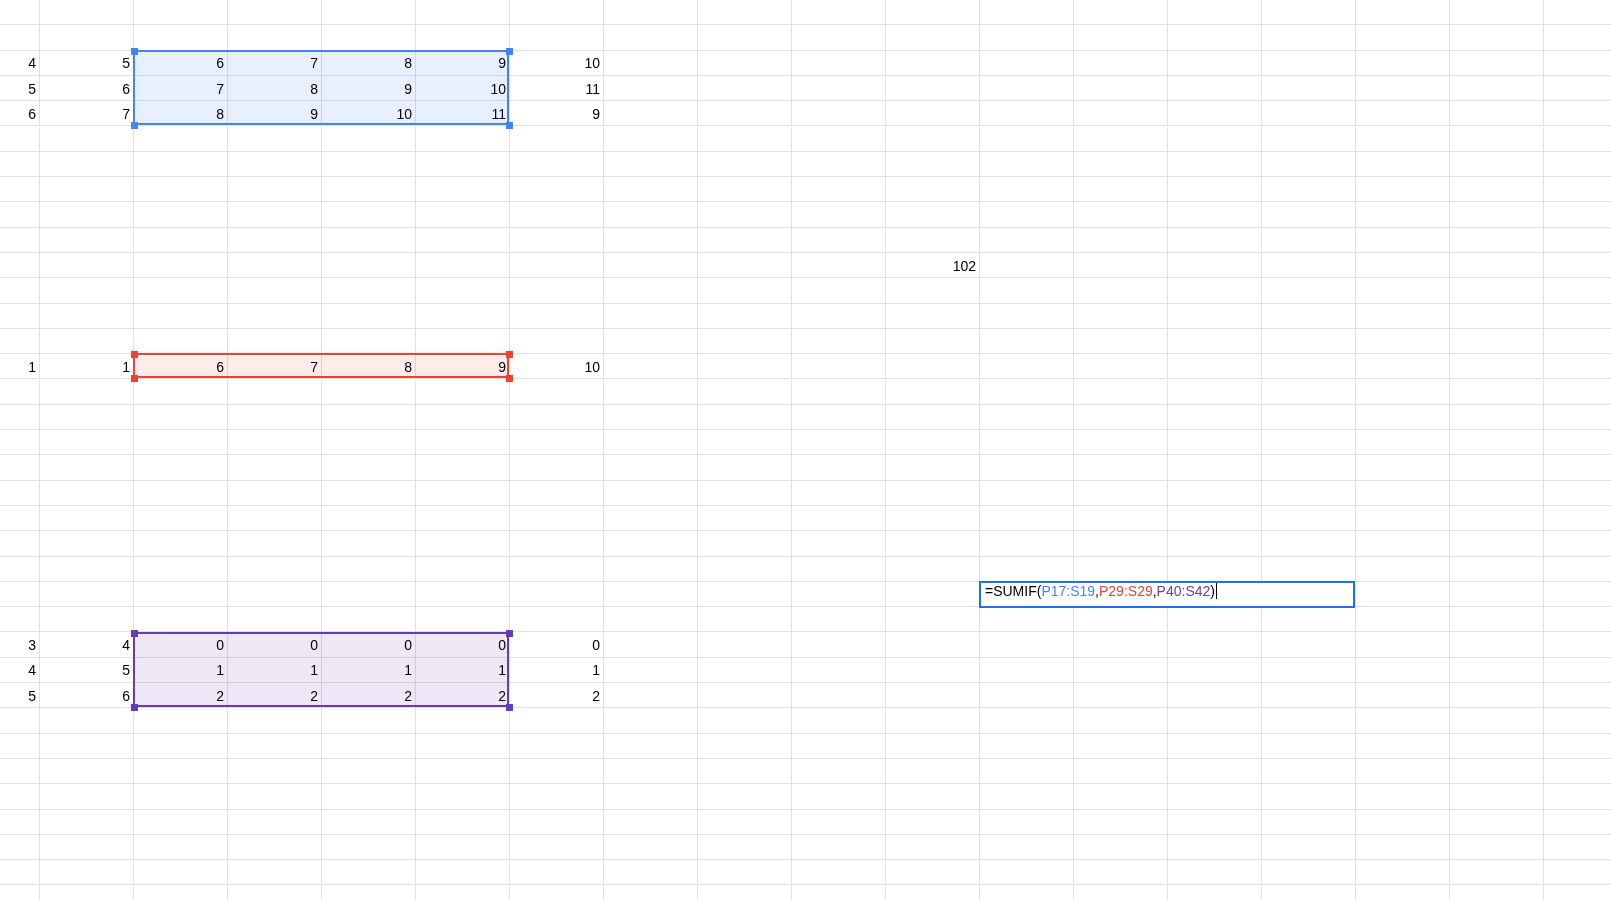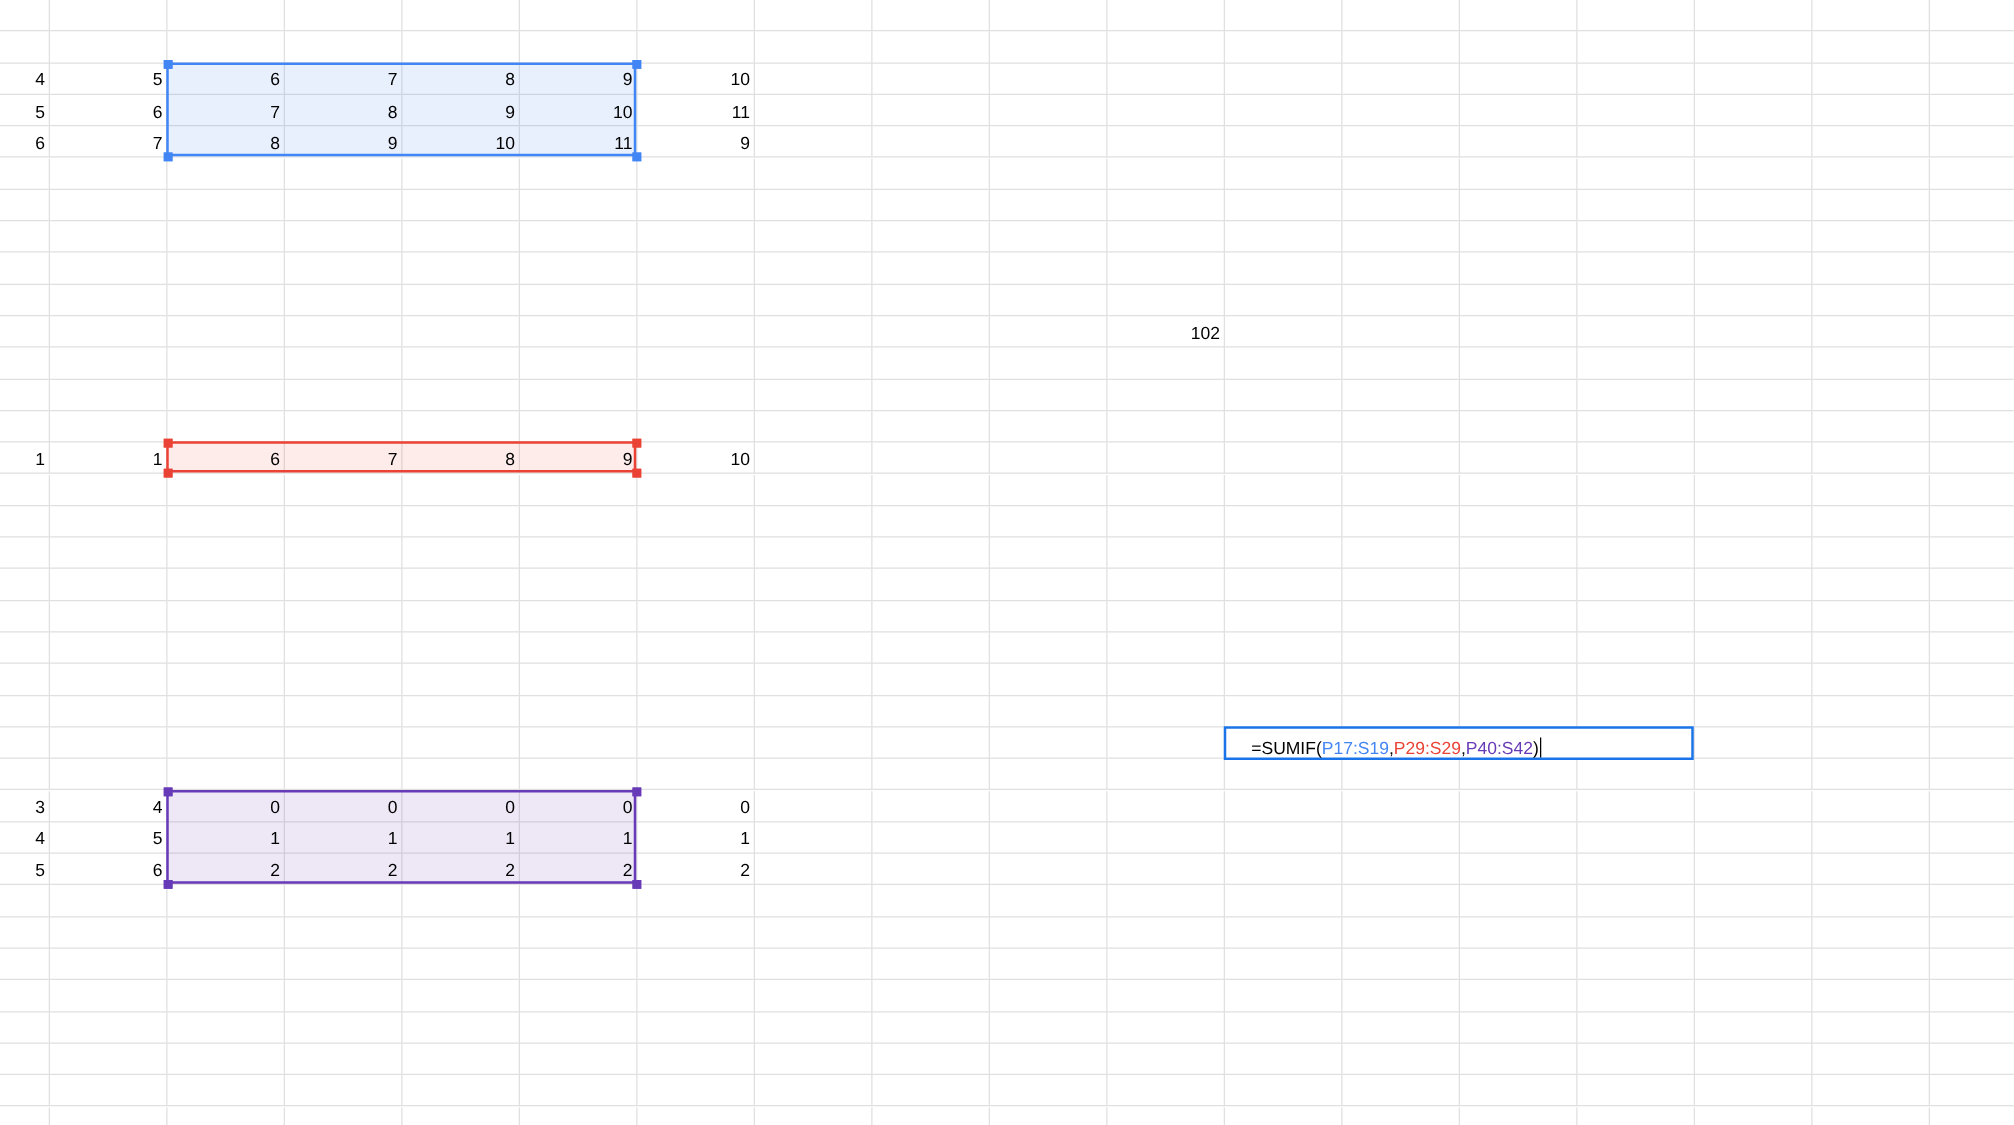--- a/index.html
+++ b/index.html
@@ -42,22 +42,22 @@
     }
     .range-purple {
       background: rgba(103, 58, 183, 0.12);
       border: 2px solid #673ab7;
     }
     .formula-cell {
       position: absolute;
       border: 2px solid #1a73e8;
       background: #fff;
       display: flex;
-      align-items: flex-end;
-      padding-left: 20px;
+      align-items: flex-start;
+      padding-left: 4px;
       font-family: Arial, sans-serif;
       font-size: 14px;
       white-space: nowrap;
       overflow: visible;
       z-index: 10;
     }
     .formula-cell .caret {
       display: inline-block;
       width: 1px;
       height: 16px;

